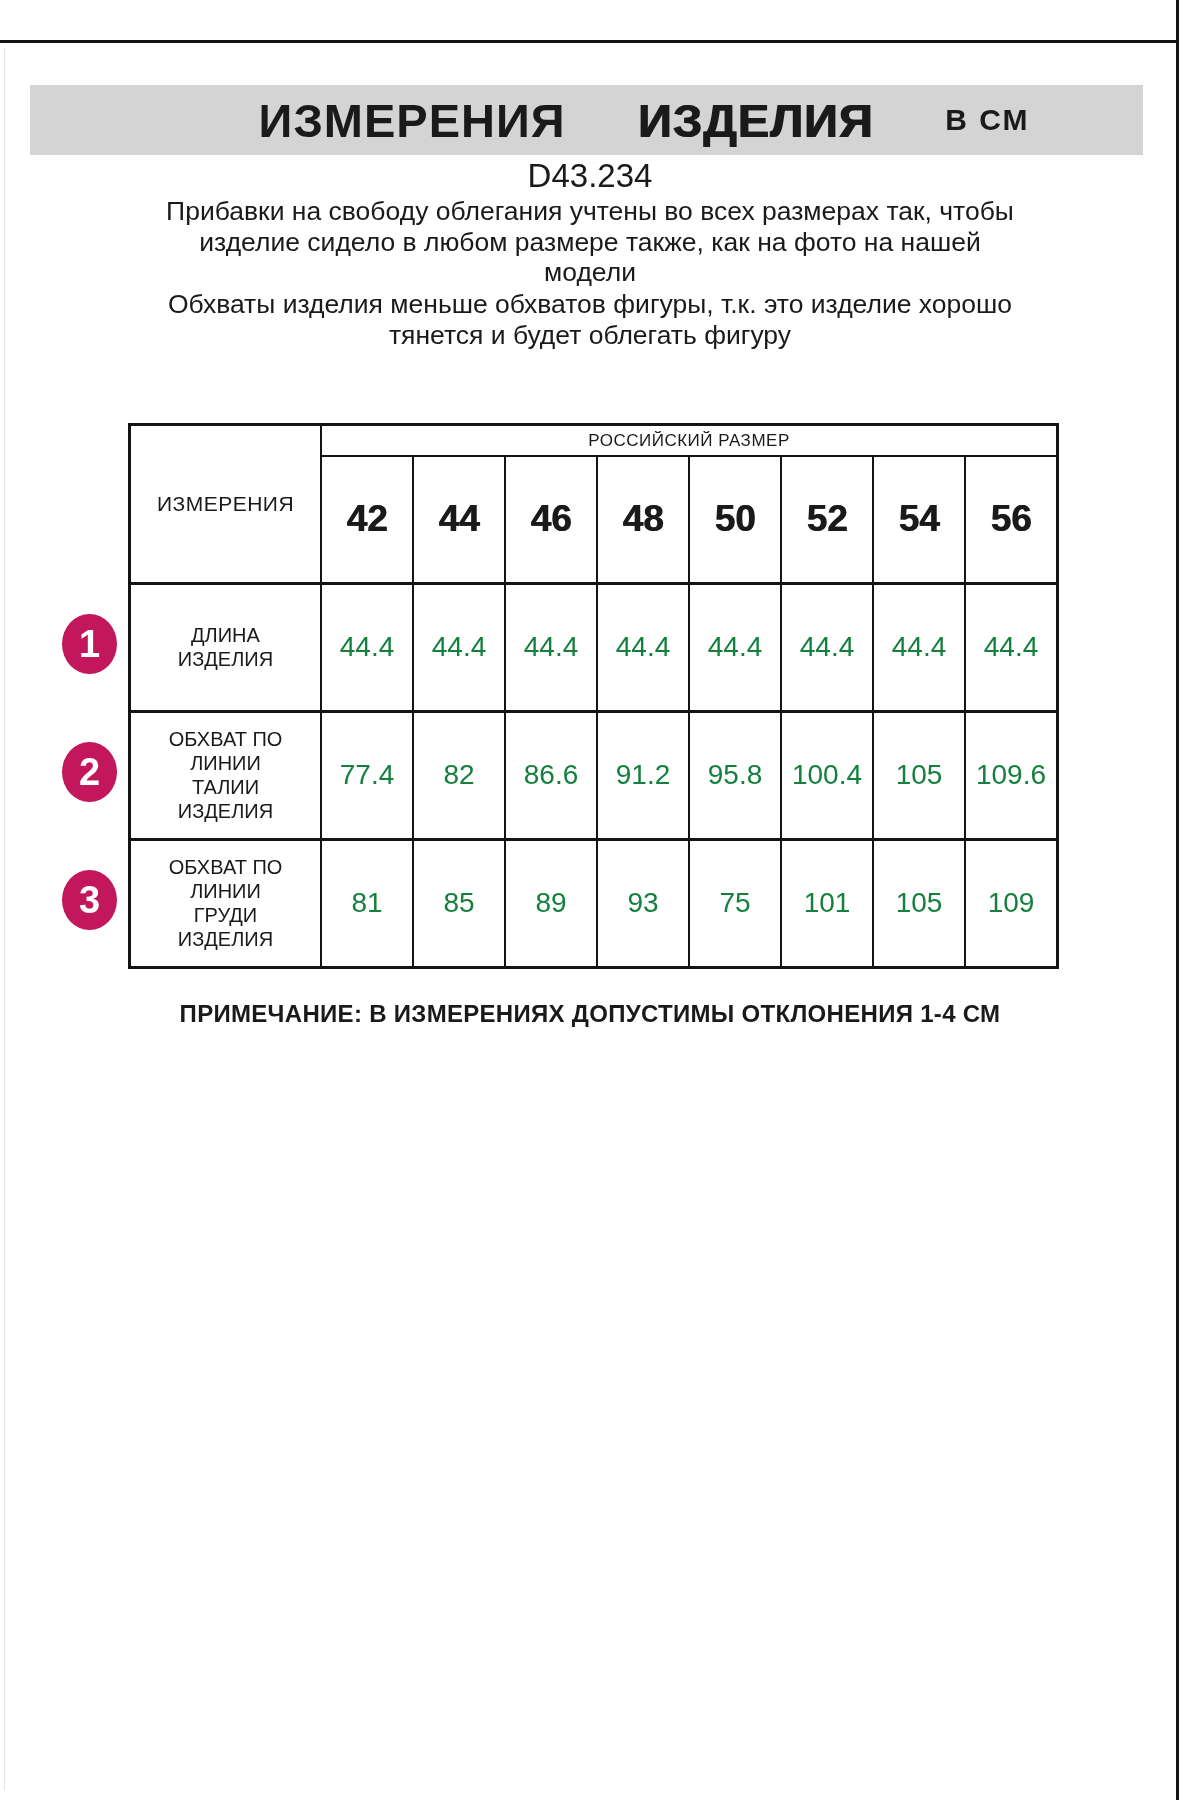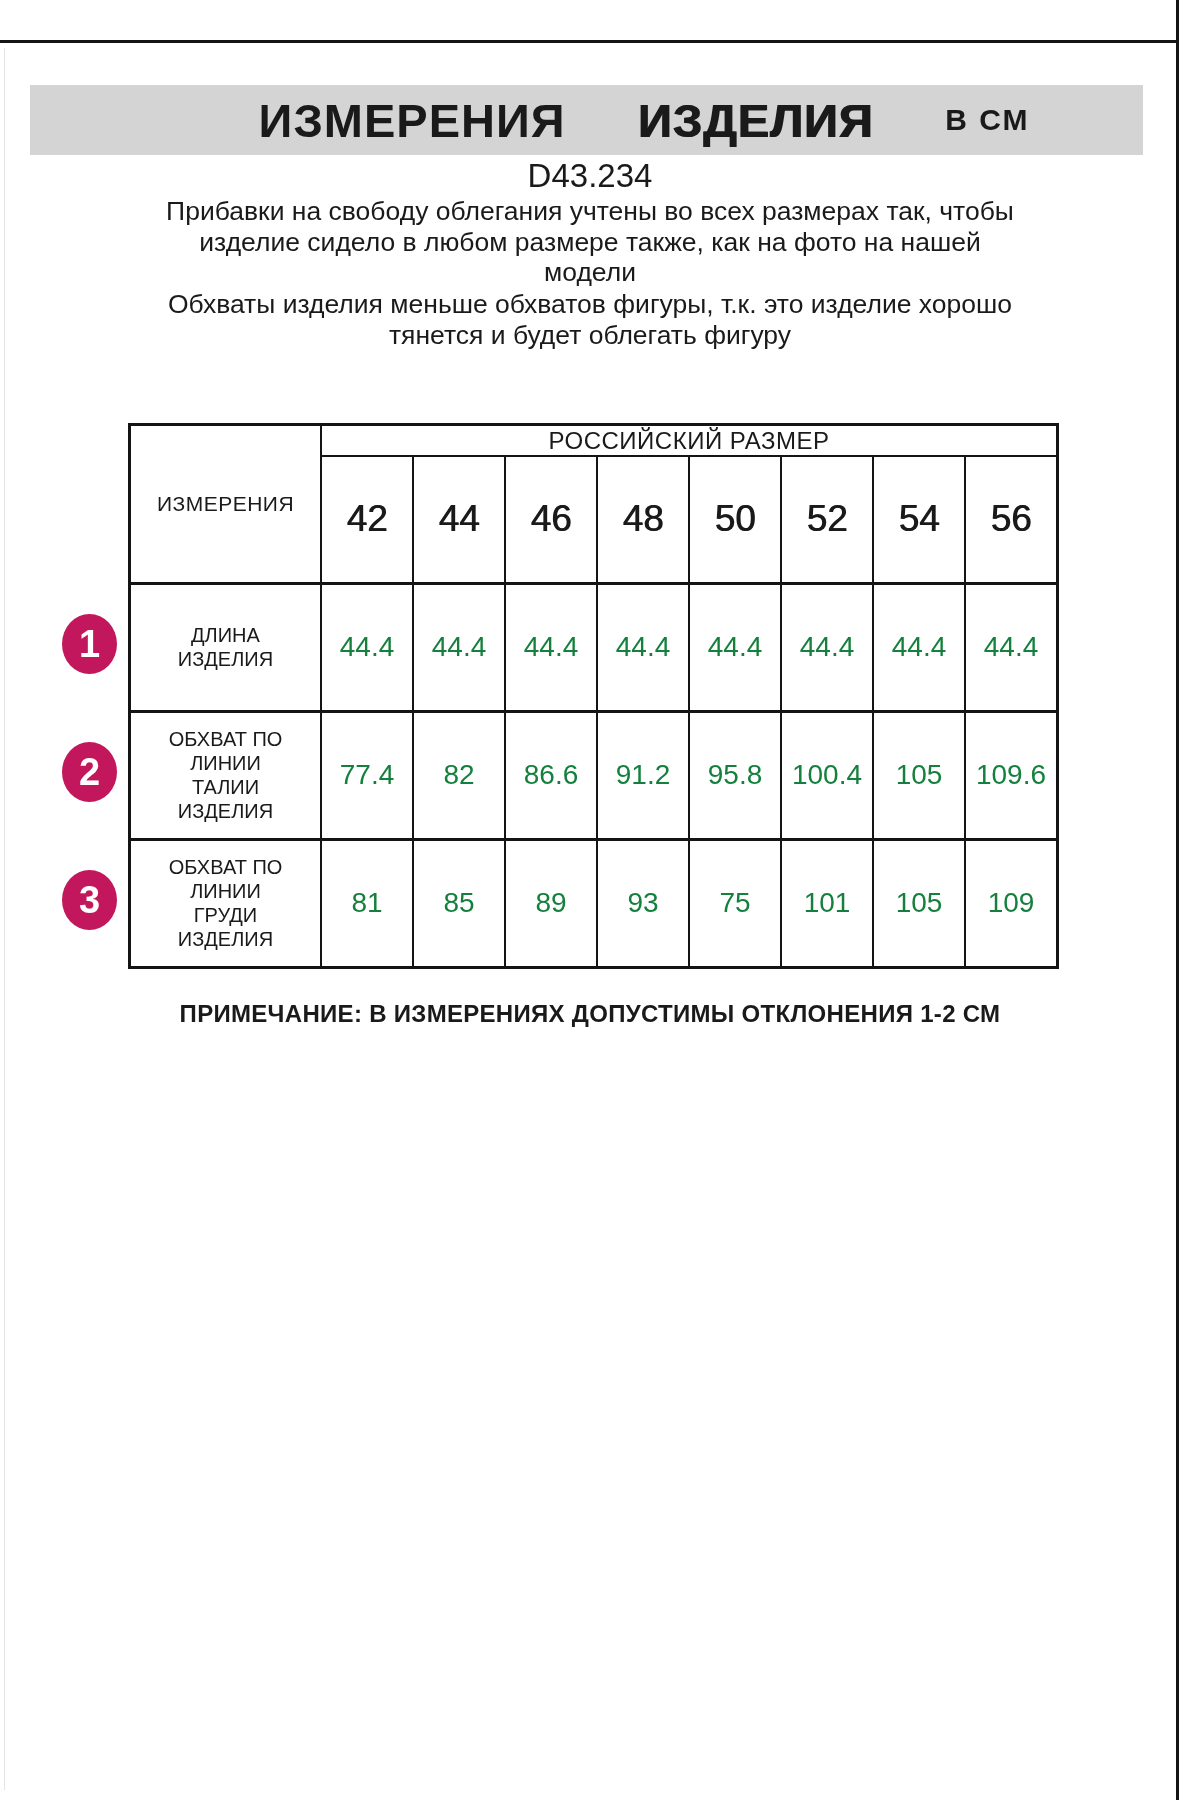--- a/index.html
+++ b/index.html
@@ -40,23 +40,23 @@
     position: absolute; left: 128px; top: 423px;
     border-collapse: collapse; table-layout: fixed;
     border: 3px solid #141414;
   }
   table.size-table td {
     border: 2px solid #141414;
     text-align: center; vertical-align: middle;
     padding: 0;
   }
   td.corner-cell { width: 189px; font-size: 21px; letter-spacing: 0.5px; }
-  td.group-header-cell { height: 29px; font-size: 24px; letter-spacing: 0.5px; }
+  td.group-header-cell { height: 29px; font-size: 17px; letter-spacing: 0.5px; }
   tr.sizes-row { height: 127px; }
-  td.size-cell { width: 90px; font-size: 37px; font-weight: 400; text-shadow: 0.8px 0 0 currentColor; }
+  td.size-cell { width: 90px; font-size: 37px; font-weight: 700; text-shadow: 0.8px 0 0 currentColor; }
   tr.data-row { height: 128px; }
   tr.data-row td { border-top-width: 3px; }
   td.row-label-cell { font-size: 20px; line-height: 24px; }
   td.row-label-cell span { display: inline-block; max-width: 135px; }
   td.value-cell { font-size: 28px; color: #15803d; }
 
   .row-marker {
     position: absolute; left: 62px; width: 55px; height: 60px;
     border-radius: 50%;
     color: #ffffff;
@@ -147,13 +147,13 @@
       <td class="value-cell">105</td>
       <td class="value-cell">109</td>
     </tr>
   </tbody>
 </table>
 
 <div class="row-marker marker-1" style="background: rgb(194, 23, 92);">1</div>
 <div class="row-marker marker-2" style="background: rgb(194, 23, 92);">2</div>
 <div class="row-marker marker-3" style="background: rgb(194, 23, 92);">3</div>
 
-<div class="footnote">ПРИМЕЧАНИЕ: В ИЗМЕРЕНИЯХ ДОПУСТИМЫ ОТКЛОНЕНИЯ 1-2 СМ</div>
+<div class="footnote">ПРИМЕЧАНИЕ: В ИЗМЕРЕНИЯХ ДОПУСТИМЫ ОТКЛОНЕНИЯ 1-4 СМ</div>
 
 </body></html>

